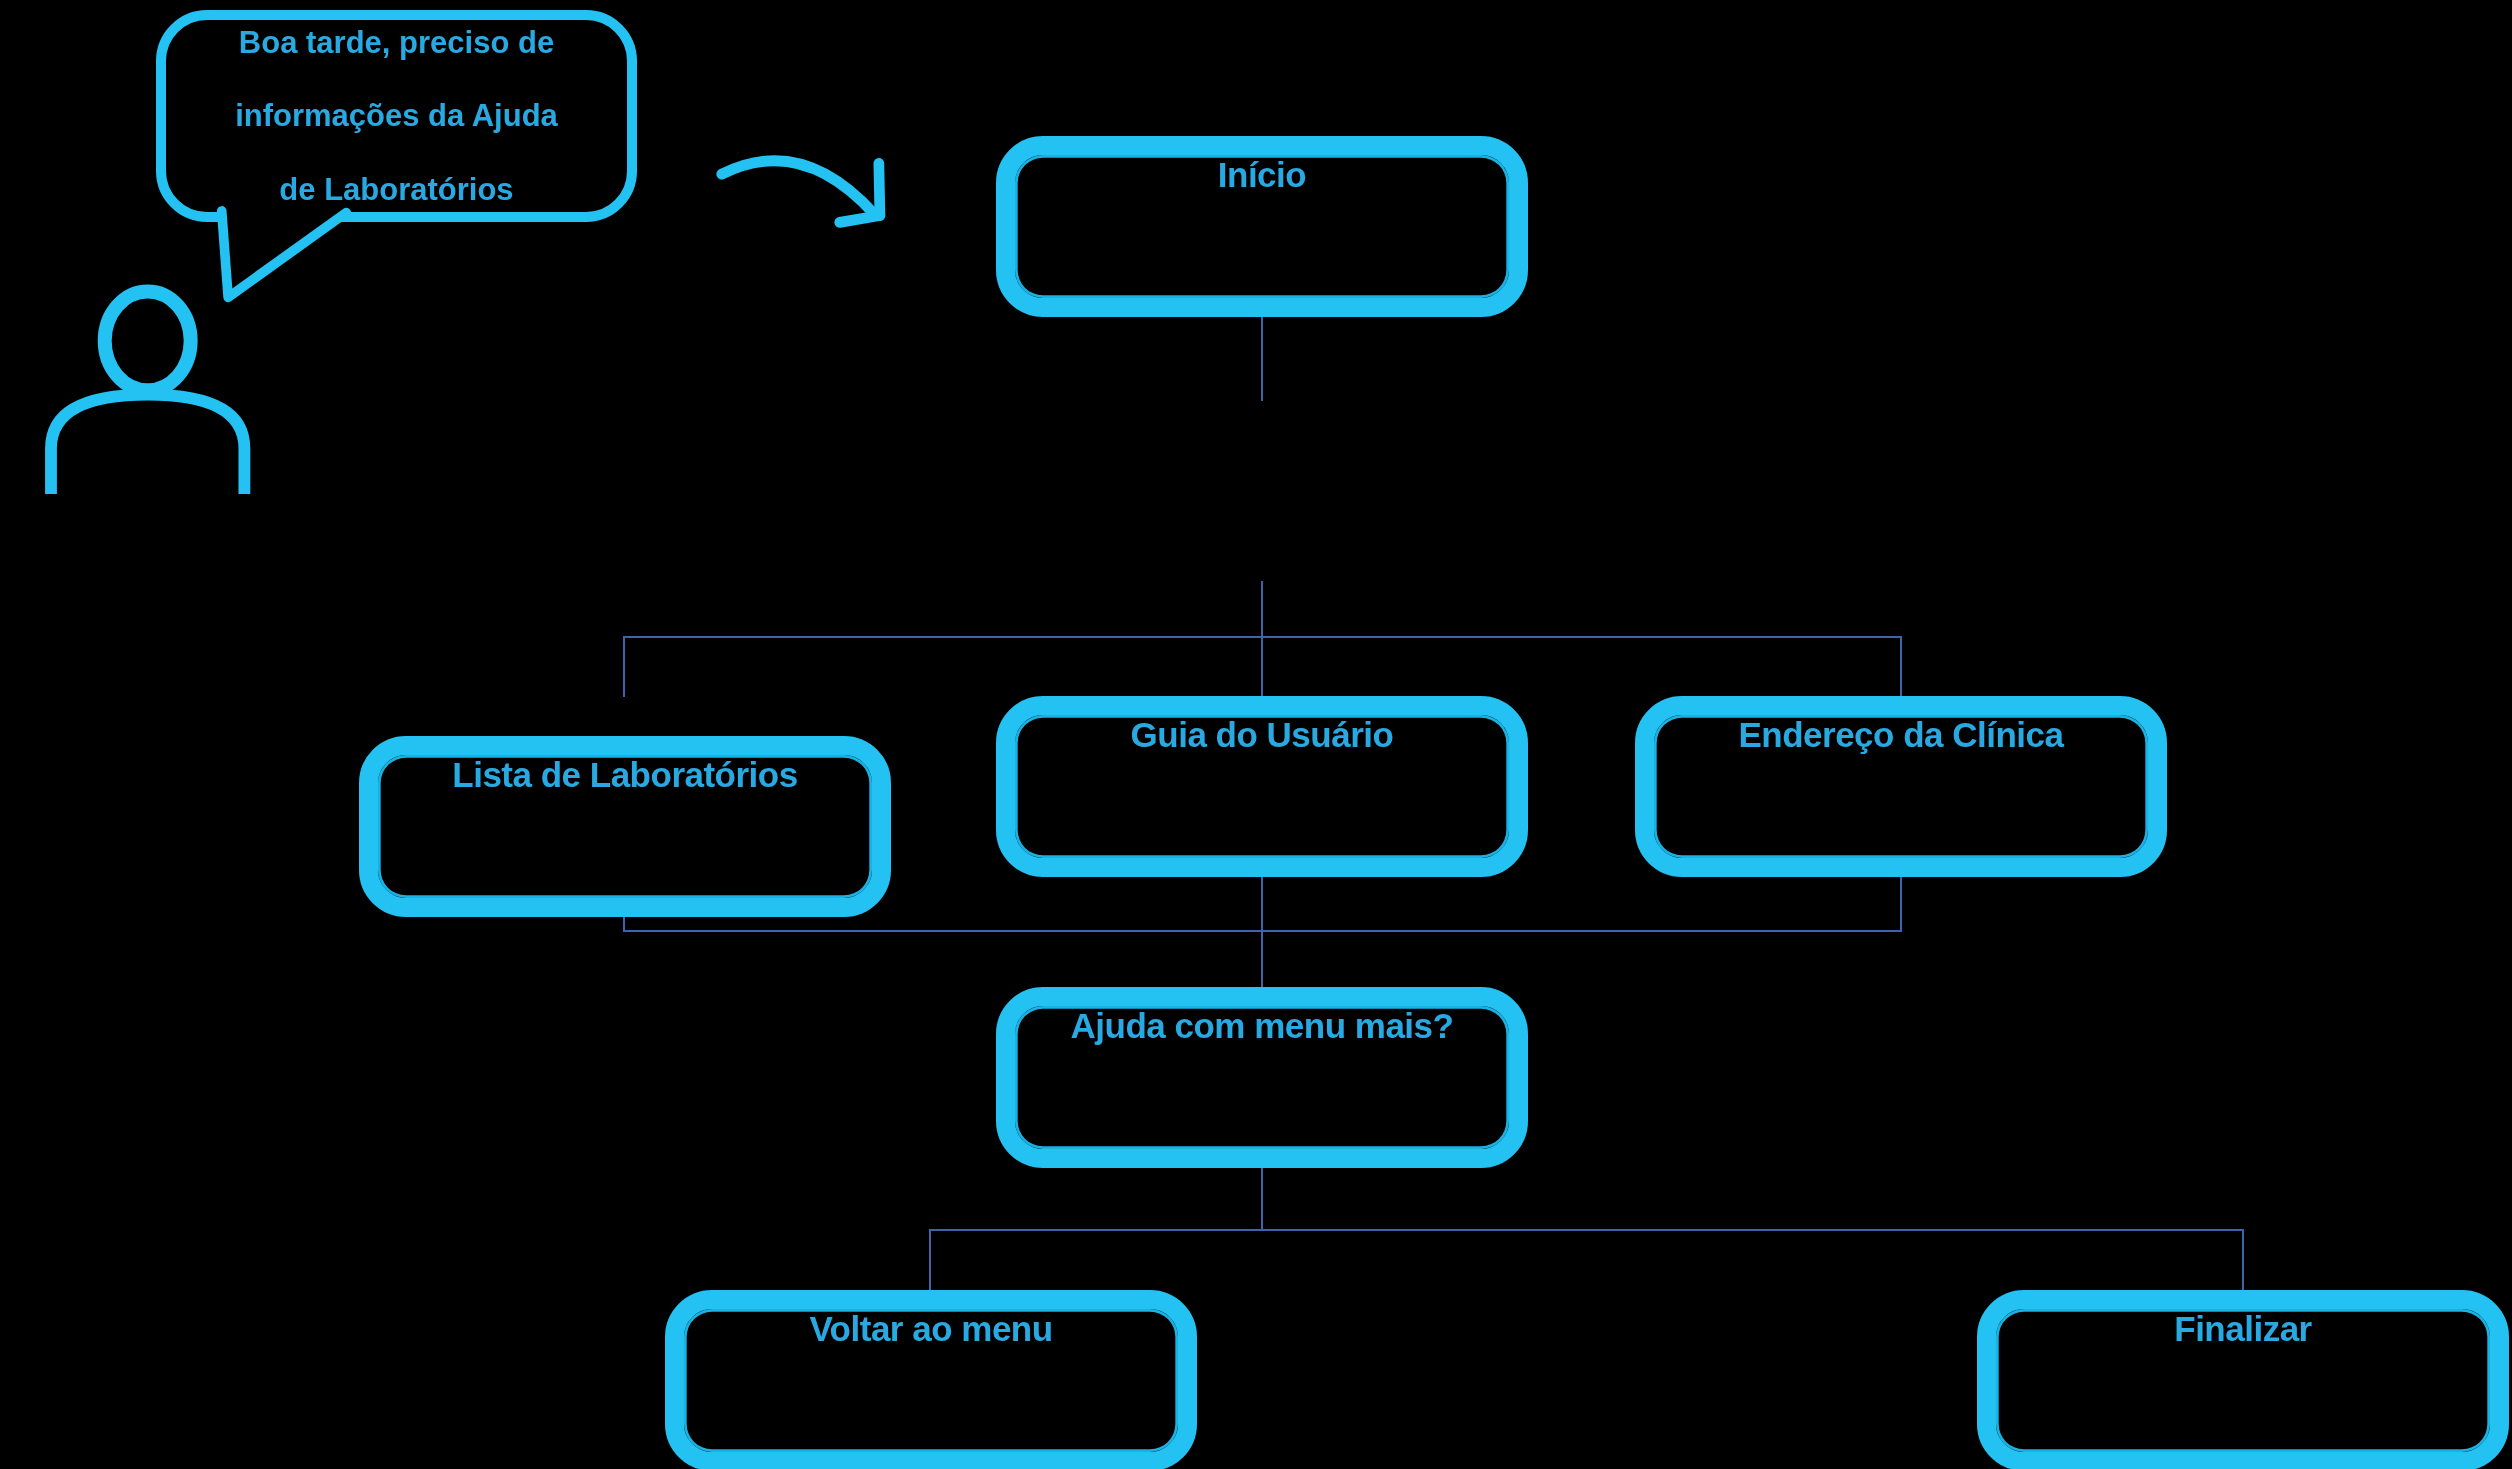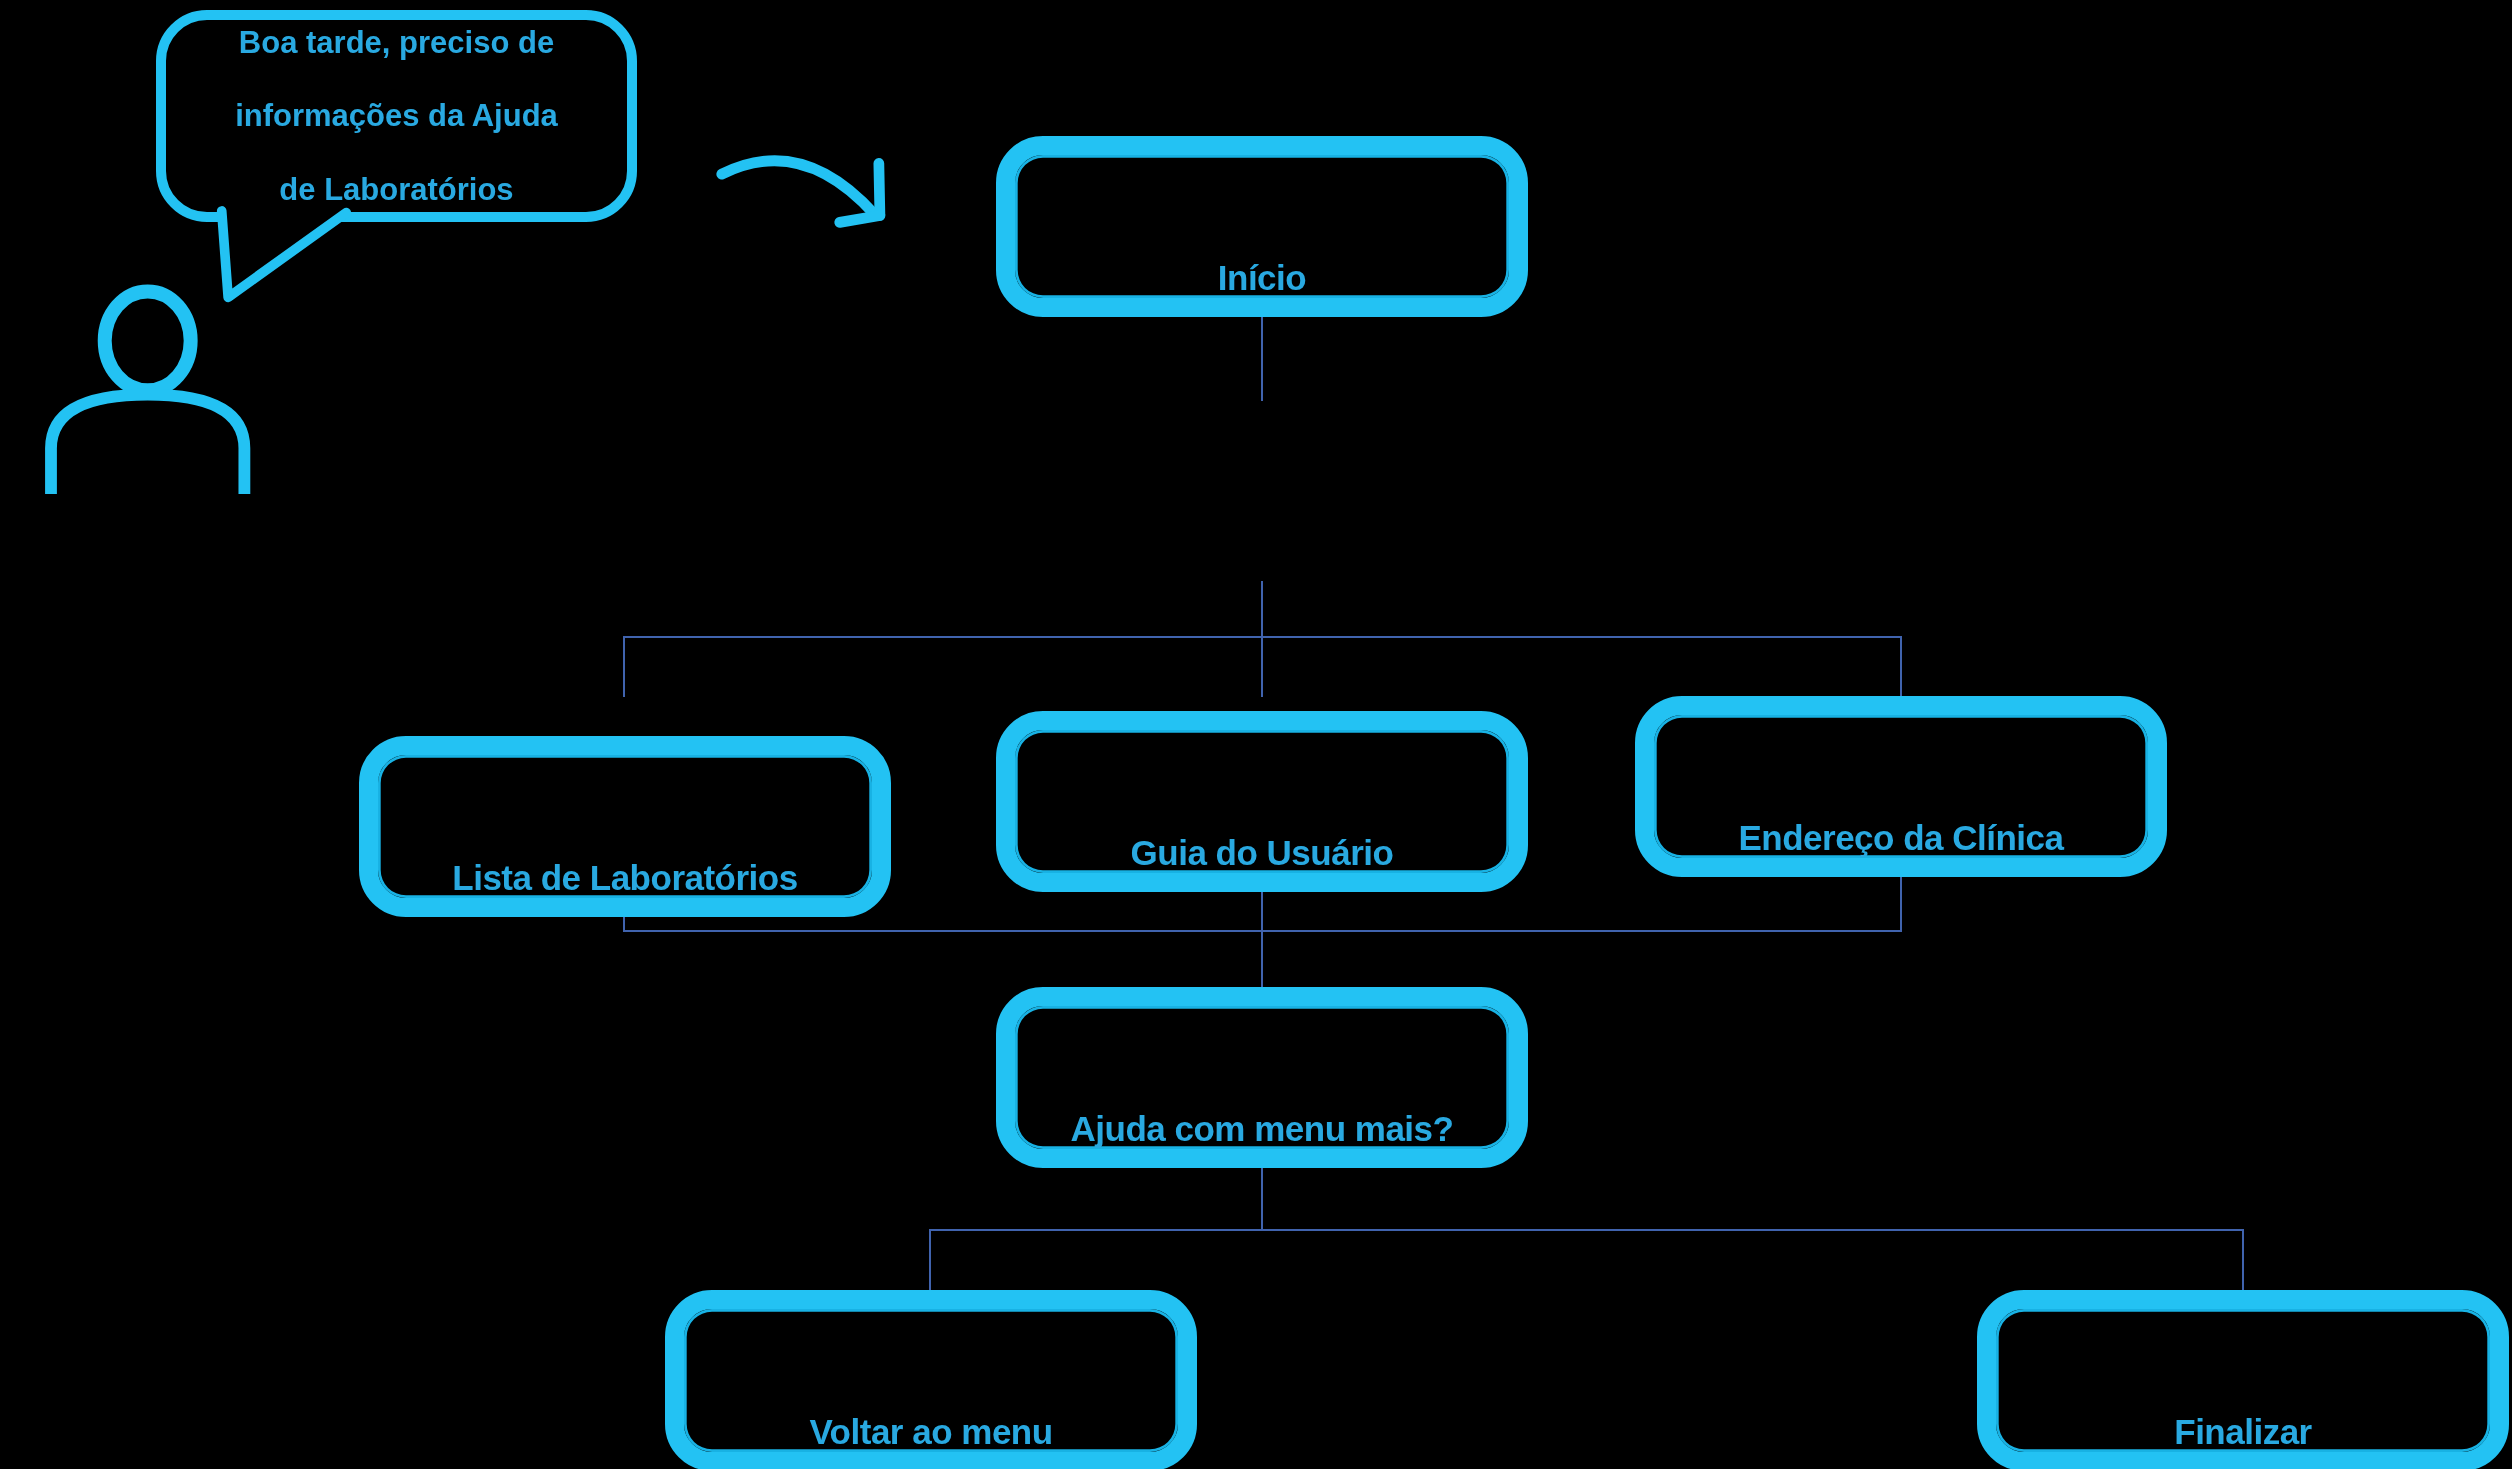--- a/index.html
+++ b/index.html
@@ -20,21 +20,21 @@
   }
   
   .node{
     position:absolute;
     width:532px;height:181px;
     box-sizing:border-box;
     background:#000;
     border:19.3px solid var(--box-border);
     border-radius:47px;
     box-shadow: inset 0 0 0 2.7px var(--box-border-inner);
-    display:flex;align-items:flex-end;justify-content:center;
+    display:flex;align-items:flex-start;justify-content:center;
   }
   .node .label{
     color:var(--box-text);
     font-size:35px;
     font-weight:bold;
     letter-spacing:-0.5px;
     text-align:center;
     white-space:nowrap;
   }
   
@@ -112,21 +112,21 @@
 
   <div class="node" style="left:996px;top:136px;">
     <span class="label">Início</span>
   </div>
 
 
   <div class="node" style="left:359px;top:696px;margin-top:40px;">
     <span class="label">Lista de Laboratórios</span>
   </div>
 
-  <div class="node" style="left:996px;top:696px;margin-top:15px;">
+  <div class="node" style="left:996px;top:696px;">
     <span class="label">Guia do Usuário</span>
   </div>
 
   <div class="node" style="left:1635px;top:696px;text-decoration:underline;">
     <span class="label">Endereço da Clínica</span>
   </div>
 
   <div class="node" style="left:996px;top:987px;">
     <span class="label">Ajuda com menu mais?</span>
   </div>

